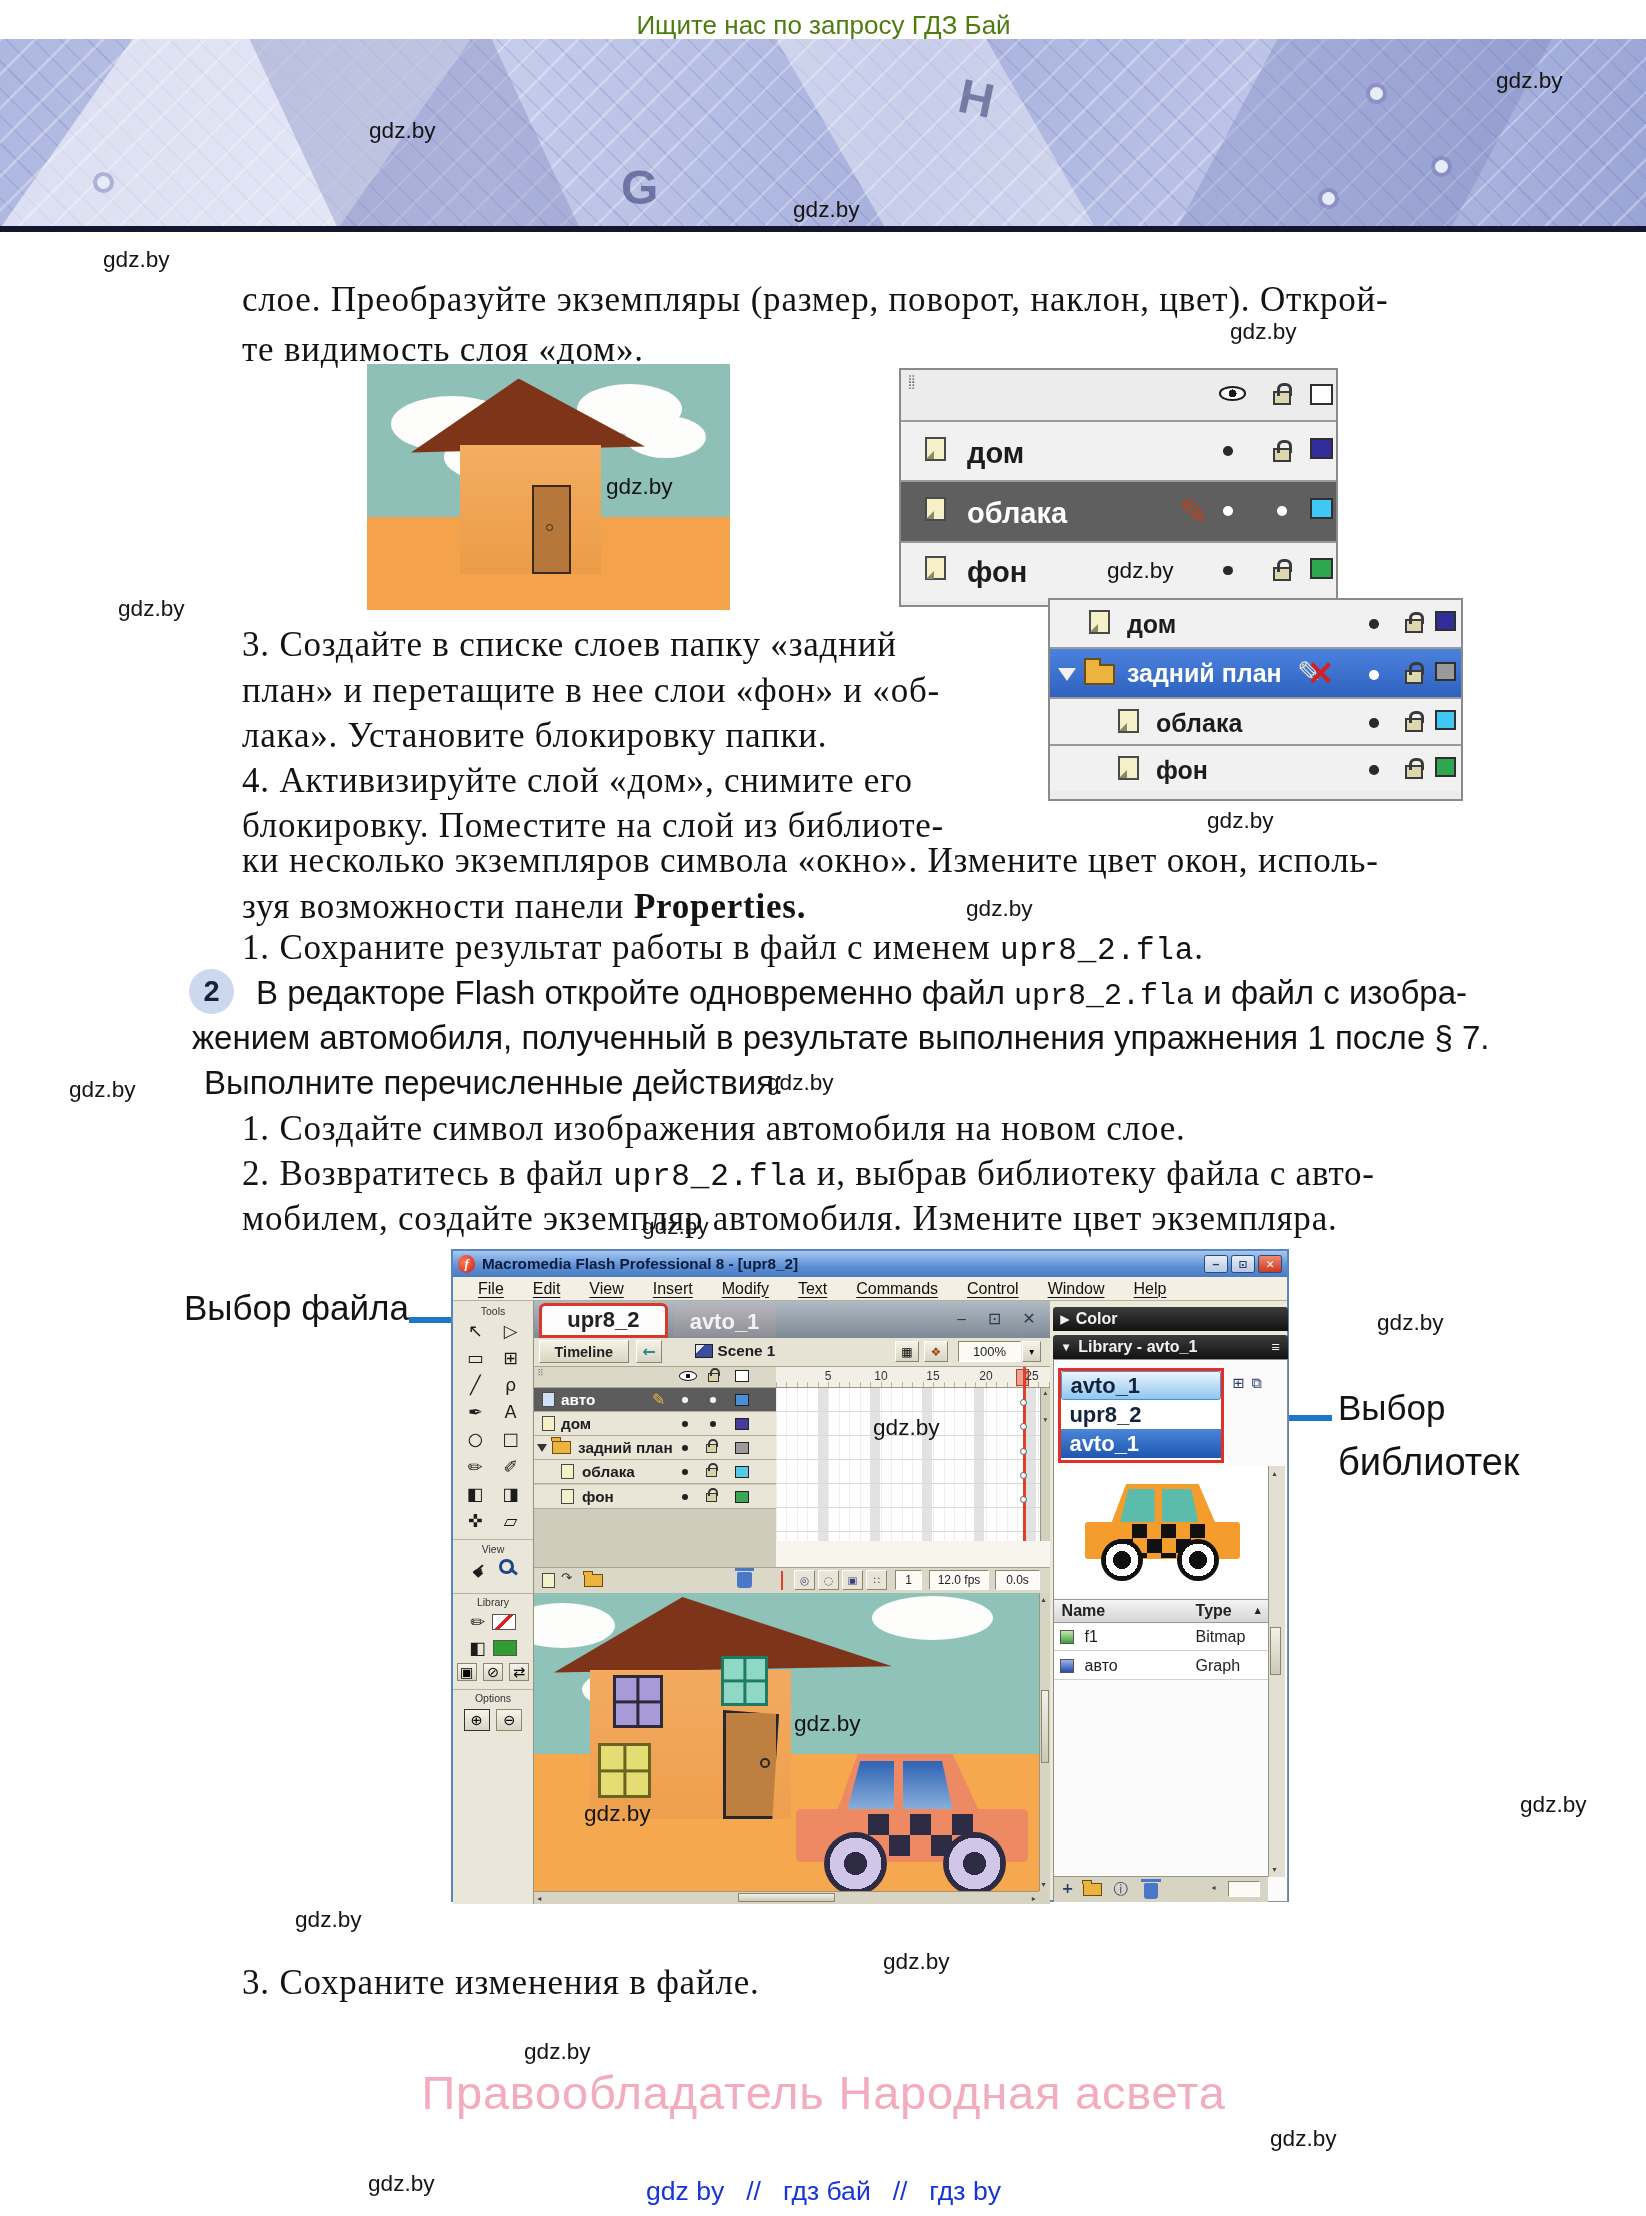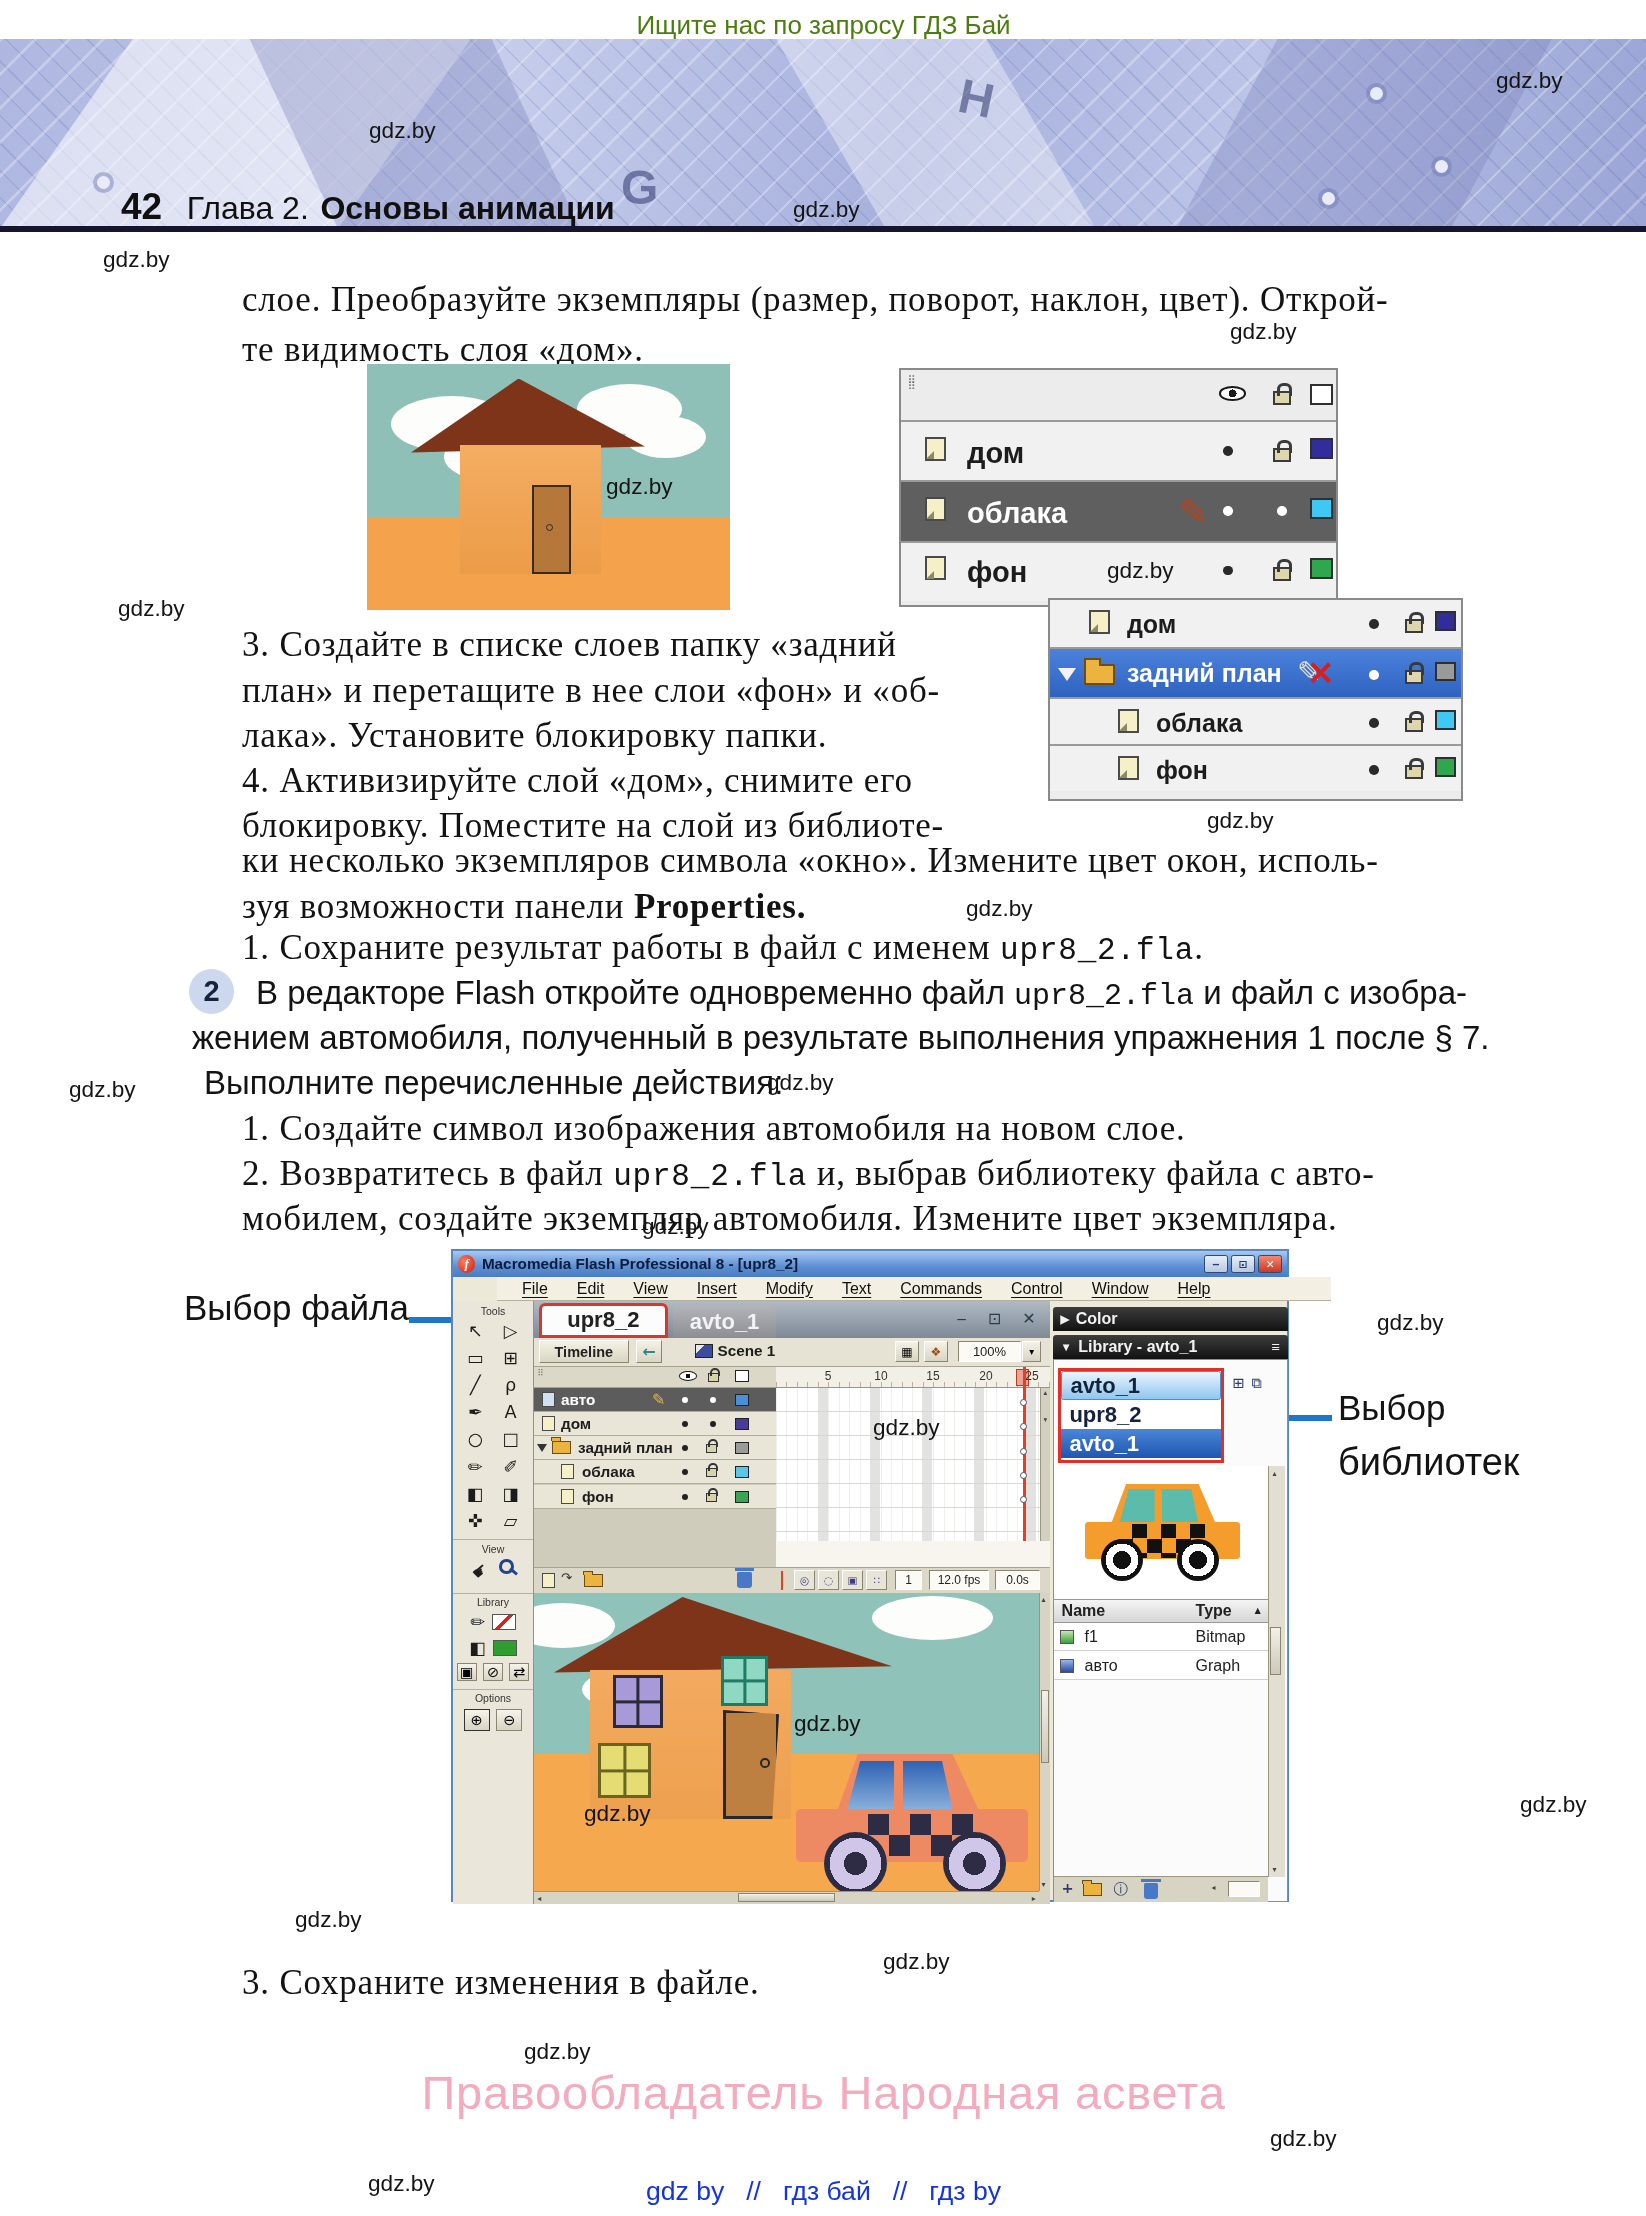--- a/index.html
+++ b/index.html
@@ -71,21 +71,21 @@
         background:linear-gradient(#a6c8f2,#5d8fd4 60%,#4a7cc2); display:flex; align-items:center; padding:0 4.8px; }
   .flogo { width:17.7px; height:17.7px; border-radius:50%; background:radial-gradient(circle at 35% 35%,#ff7a5a,#c81f10);
         color:#fff; font:bold italic 13px "Liberation Serif",serif; display:flex; align-items:center; justify-content:center; margin-right:6.4px; }
   .fw-title-text { flex:1; font:bold 15.3px "Liberation Sans",sans-serif; color:#0c1c3c; }
   .wbtn { width:24px; height:17.7px; margin-left:3.2px; border:1.6px solid #2a4a7a; border-radius:2.4px;
         background:linear-gradient(#e8eef8,#b8c8e0); font:bold 10.5px "DejaVu Sans",sans-serif;
         display:flex; align-items:center; justify-content:center; color:#23406e; }
   .wbtn.close { background:linear-gradient(#f08a70,#cc3823); color:#fff; }
   .fw-menu { position:absolute; left:0; top:26px; width:100%; height:24px; background:#f3f0e3;
         border-bottom:1.6px solid #b5b19c; display:flex; gap:29px; align-items:center; padding:0 0 0 25px;
-        font-size:16px; color:#101010;margin-left:44px; }
+        font-size:16px; color:#101010; }
   .fw-menu span { text-decoration:underline; text-decoration-thickness:0.8px; text-underline-offset:3.2px; }
 
   .fw-toolbar { position:absolute; left:0; top:50px; width:81px; height:603px; background:#eae7da;
         border-right:1.6px solid #96927c; text-align:center; }
   .tb-label { font:10.5px "Liberation Sans",sans-serif; color:#333; border-top:1.6px solid #b5b19c; padding-top:2.4px; margin-top:4.8px; }
   .tb-label.first { border-top:none; margin-top:1.6px; }
   .tool-grid { display:grid; grid-template-columns:repeat(2,1fr); row-gap:3.2px; padding:1.6px 4.8px; }
   .tool { height:24px; font:17.7px "DejaVu Sans",sans-serif; color:#1c1c1c; display:flex; align-items:center; justify-content:center; }
   .swatch { display:inline-block; width:24px; height:16px; border:1.6px solid #555; vertical-align:middle; }
   .mag { position:relative; display:inline-block; width:14.5px; height:14.5px; border:3.2px solid #20458c; border-radius:50%; }
@@ -200,25 +200,20 @@
   <div class="deco" style="left:48px;top:-32px;width:338px;height:306px;transform:skewX(-35deg);"></div>
   <div class="deco2" style="left:306px;top:-24px;width:242px;height:290px;transform:skewX(25deg);"></div>
   <div class="deco" style="left:846px;top:-48px;width:210px;height:338px;transform:skewX(30deg);opacity:.7;"></div>
   <div class="deco2" style="left:1209px;top:-24px;width:274px;height:306px;transform:skewX(-28deg);"></div>
   <div class="node" style="left:1370px;top:48px;"></div>
   <div class="node" style="left:1435px;top:121px;"></div>
   <div class="node" style="left:1322px;top:153px;"></div>
   <div class="node" style="left:97px;top:137px;"></div>
   <div class="deco-letter" style="left:621px;top:121px;">G</div>
   <div class="deco-letter" style="left:959px;top:32px;transform:rotate(12deg);">H</div>
-  <div class="hdr-line">
-    <span style="font-weight:bold;font-size:37px;">42</span>
-    <span style="font-size:32px;margin-left:21px;">Глава 2.</span>
-    <span style="font-weight:bold;font-size:32px;margin-left:8px;">Основы анимации</span>
-  </div>
 </div>
 
 <div class="ser" style="left:242px;top:280px;">слое. Преобразуйте экземпляры (размер, поворот, наклон, цвет). Открой-</div>
 <div class="ser" style="left:242px;top:330px;">те видимость слоя «дом».</div>
 
 <div class="abs" style="left:367px;top:364px;width:363px;height:246px;overflow:hidden;background:linear-gradient(#8fc0b7 0 153px,#f4a24b 153px);">
   <div class="cloud" style="left:24px;top:32px;width:121px;height:56px;"></div>
   <div class="cloud" style="left:77px;top:69px;width:97px;height:48px;"></div>
   <div class="cloud" style="left:210px;top:20px;width:105px;height:50px;"></div>
   <div class="cloud" style="left:258px;top:52px;width:81px;height:42px;"></div>

